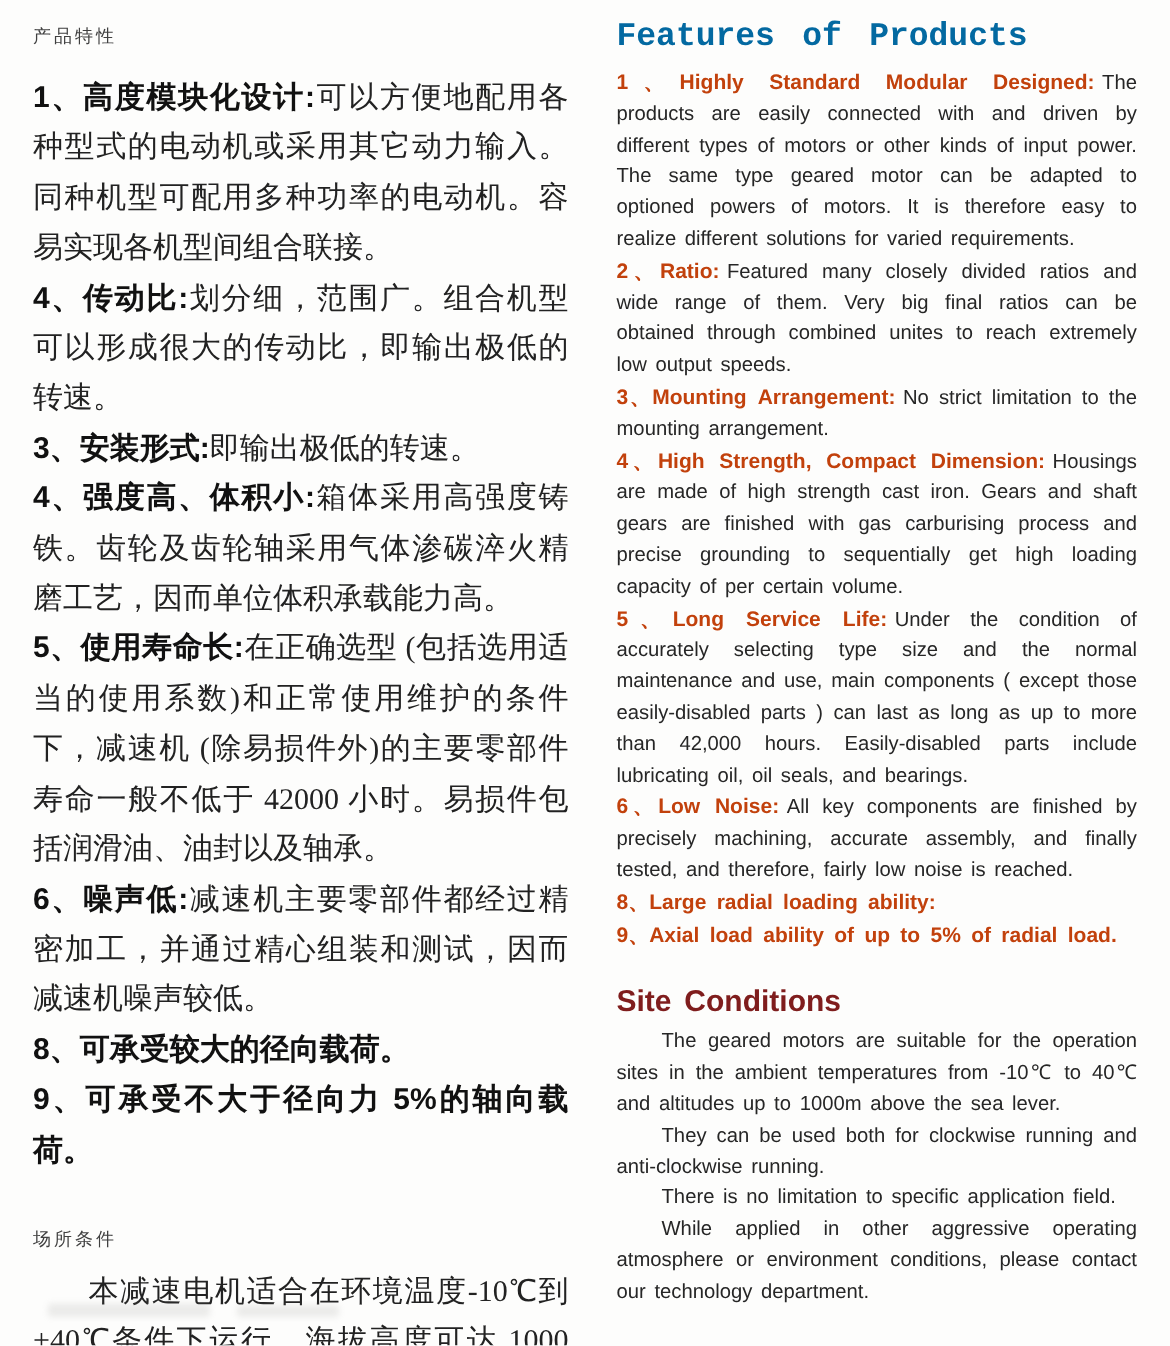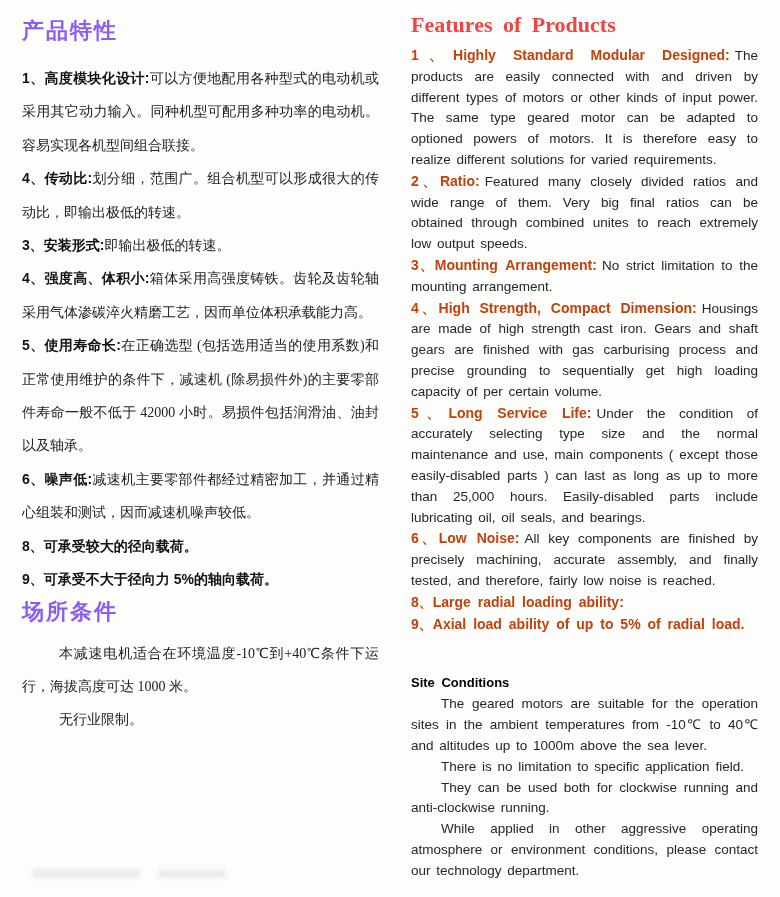--- a/index.html
+++ b/index.html
@@ -24,77 +24,78 @@
   }
   .col-right {
     position: absolute;
     left: 411px;
     top: 12px;
     width: 347px;
   }
   
   .zh-title {
     font-family: "Liberation Sans", sans-serif;
-    font-size: 22px;
-    font-weight: bold;
+    font-size: 12px;
+    font-weight: normal;
     letter-spacing: 2px;
-    color: #8b5cf6;
+    color: #404040;
     margin: 0 0 16px 0;
   }
   .zh-para {
     font-family: "Liberation Serif", serif;
-    font-size: 14px;
+    font-size: 20px;
     line-height: 33.4px;
     text-align: justify;
     margin: 0;
     color: #222;
   }
   .zh-para .para-label {
     font-family: "Liberation Sans", sans-serif;
     font-weight: bold;
     color: #111;
   }
   .zh-site-title {
+    margin-top: 34px;
     margin-bottom: 10px;
   }
   .zh-site-para {
     text-indent: 37px;
   }
   
   .en-title {
-    font-family: Liberation Serif, serif;
+    font-family: Liberation Mono, monospace;
     font-size: 22px;
     font-weight: bold;
     word-spacing: 5px;
-    color: #ef4444;
+    color: #0369a1;
     margin: 0 0 7px 0;
   }
   .en-para {
     font-family: "Liberation Sans", sans-serif;
     font-size: 13.5px;
     line-height: 20.8px;
     text-align: justify;
     word-spacing: 2px;
     margin: 0;
     color: #262626;
   }
   .en-para .para-label {
     font-weight: bold;
     font-size: 14px;
     color: #c2410c;
     padding-right: 5px;
     word-spacing: 3px;
   }
   .en-site-title {
     font-family: "Liberation Sans", sans-serif;
-    font-size: 13px;
+    font-size: 20px;
     font-weight: bold;
     word-spacing: 3px;
-    color: #000000;
-    margin: 40px 0 4px 0;
+    color: #7f1d1d;
+    margin: 23px 0 4px 0;
   }
   .en-site-para {
     text-indent: 30px;
   }
   
   .bleed {
     position: absolute;
     background: #9a9a96;
     opacity: 0.18;
     filter: blur(2px);
@@ -149,39 +150,39 @@
     <div>
 
         <p class="en-para"><span class="para-label">1、Highly Standard Modular Designed:</span><span>The products are easily connected with and driven by different types of motors or other kinds of input power. The same type geared motor can be adapted to optioned powers of motors. It is therefore easy to realize different solutions for varied requirements.</span></p>
 
         <p class="en-para"><span class="para-label">2、Ratio:</span><span>Featured many closely divided ratios and wide range of them. Very big final ratios can be obtained through combined unites to reach extremely low output speeds.</span></p>
 
         <p class="en-para"><span class="para-label">3、Mounting Arrangement:</span><span>No strict limitation to the mounting arrangement.</span></p>
 
         <p class="en-para"><span class="para-label">4、High Strength, Compact Dimension:</span><span>Housings are made of high strength cast iron. Gears and shaft gears are finished with gas carburising process and precise grounding to sequentially get high loading capacity of per certain volume.</span></p>
 
-        <p class="en-para"><span class="para-label">5、Long Service Life:</span><span>Under the condition of accurately selecting type size and the normal maintenance and use, main components ( except those easily-disabled parts ) can last as long as up to more than 25,000 hours. Easily-disabled parts include lubricating oil, oil seals, and bearings.</span></p>
+        <p class="en-para"><span class="para-label">5、Long Service Life:</span><span>Under the condition of accurately selecting type size and the normal maintenance and use, main components ( except those easily-disabled parts ) can last as long as up to more than 42,000 hours. Easily-disabled parts include lubricating oil, oil seals, and bearings.</span></p>
 
         <p class="en-para"><span class="para-label">6、Low Noise:</span><span>All key components are finished by precisely machining, accurate assembly, and finally tested, and therefore, fairly low noise is reached.</span></p>
 
 
         <p class="en-para"><span class="para-label">8、Large radial loading ability:</span><span></span></p>
 
         <p class="en-para"><span class="para-label">9、Axial load ability of up to 5% of radial load.</span><span></span></p>
       </div>
 
     <h2 class="en-site-title">Site Conditions</h2>
 
     <div>
 
         <p class="en-para en-site-para">The geared motors are suitable for the operation sites in the ambient temperatures from -10℃ to 40℃ and altitudes up to 1000m above the sea lever.</p>
 
+        <p class="en-para en-site-para">They can be used both for clockwise running and anti-clockwise running.</p>
+
         <p class="en-para en-site-para">There is no limitation to specific application field.</p>
-
-        <p class="en-para en-site-para">They can be used both for clockwise running and anti-clockwise running.</p>
 
         <p class="en-para en-site-para">While applied in other aggressive operating atmosphere or environment conditions, please contact our technology department.</p>
       </div>
   </div>
 
   <div class="bleed bleed-1"></div>
   <div class="bleed bleed-2"></div>
 
 </div>
 

